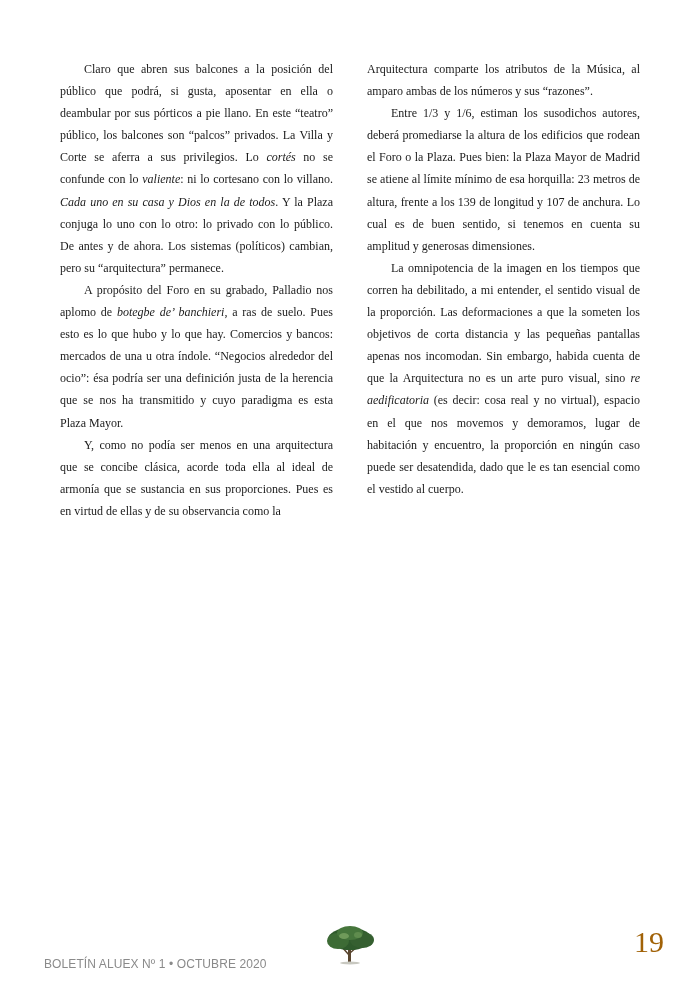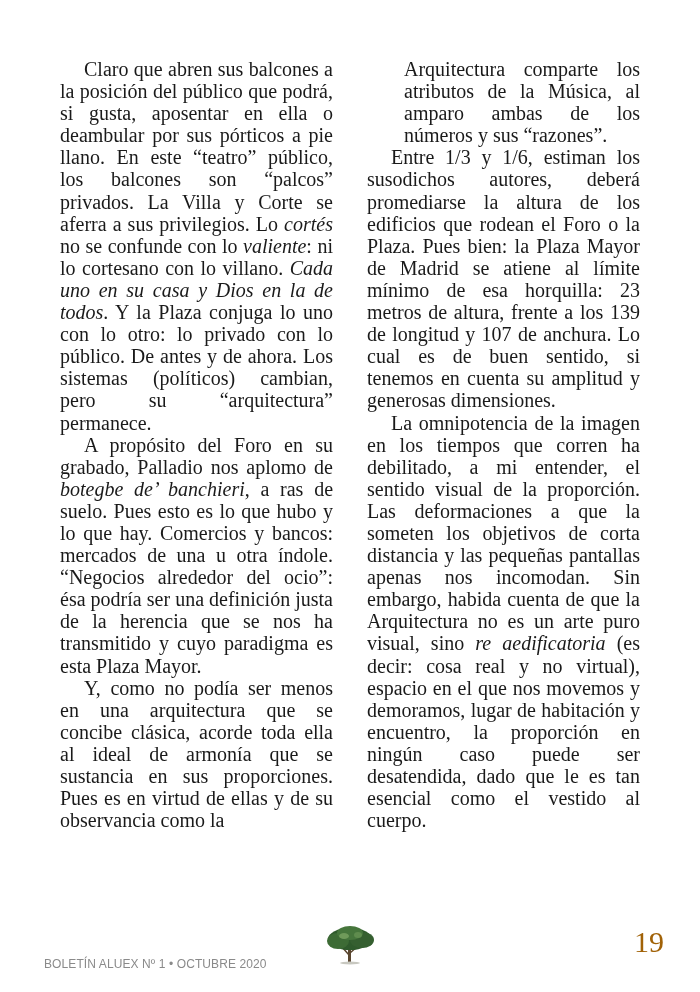--- a/index.html
+++ b/index.html
@@ -2,30 +2,30 @@
 <html><head>
 <meta charset="utf-8">
 <style>
   html, body { margin: 0; padding: 0; background: #ffffff; }
   body { width: 700px; height: 992px; position: relative; overflow: hidden; }
   .col {
     position: absolute;
     top: 58px;
     width: 273px;
     font-family: "Liberation Serif", "DejaVu Serif", serif;
-    font-size: 20px;
+    font-size: 12px;
     line-height: 22.1px;
     color: #1a1a1a;
     text-align: justify;
     hyphens: manual;
   }
   .col-left { left: 60px; }
   .col-right { left: 367px; }
   .col p { margin: 0; text-indent: 24px; }
-  .col p.cont { text-indent: 0; margin-left: 37px; }
+  .col p.cont { text-indent: 0; }
   .col em { font-style: italic; }
   .footer-left {
     position: absolute;
     left: 44px; top: 937px;
     font-family: "Liberation Sans", "DejaVu Sans", sans-serif;
     font-size: 12px;
     letter-spacing: 0.1px;
     color: #8a8a8a;
     margin-top: 20px;
   }

